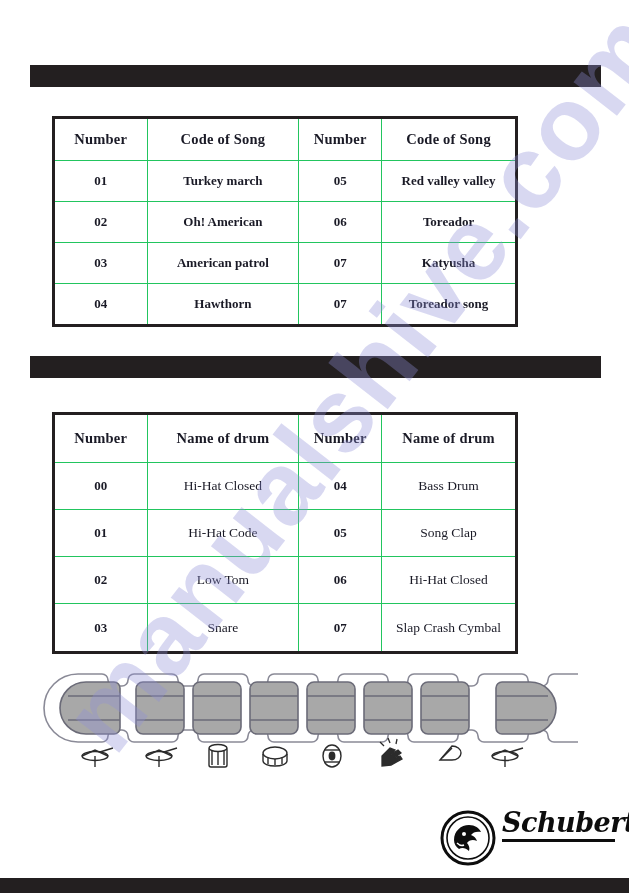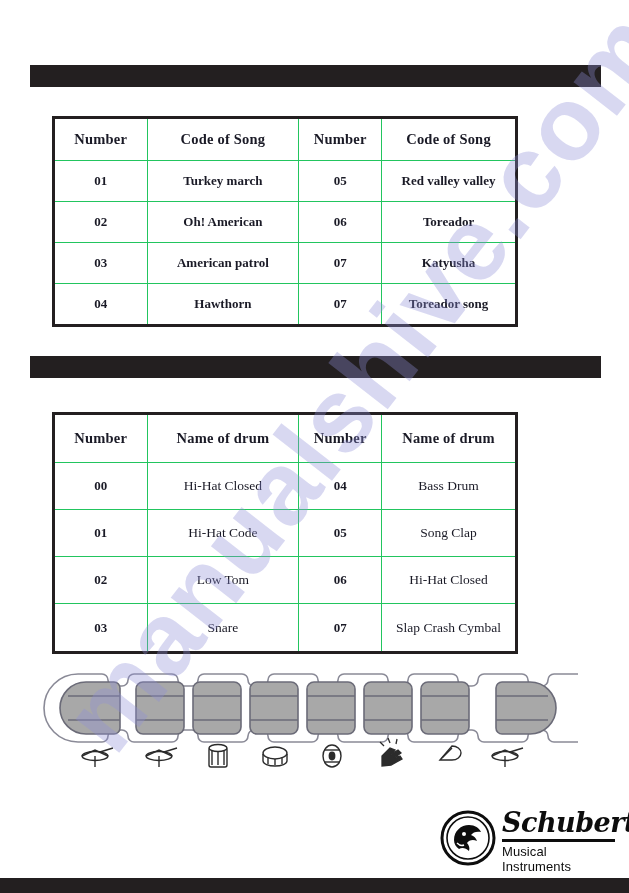--- a/index.html
+++ b/index.html
@@ -423,17 +423,16 @@
         <path d="M14,30 c0,-9 7,-15 15,-15 c6,0 10,3 12,7 c-4,-1 -8,0 -10,3
                  c3,1 5,3 6,6 c-4,-2 -8,-1 -10,2 c2,2 3,5 2,8
                  c-3,-3 -7,-4 -10,-2 c-3,-2 -5,-5 -5,-9 z" fill="#0d0d0d"></path>
         <circle cx="24" cy="24" r="2" fill="#ffffff"></circle>
         <path d="M17,33 c2,2 5,3 7,2" fill="none" stroke="#ffffff" stroke-width="1.4"></path>
       </svg>
     </div>
     <div class="logo-text">
       <div class="logo-name">Schubert</div>
       <div class="logo-rule"></div>
-      <div class="logo-sub">Musical Instruments</div>
     </div>
   </div>
 
 </div>
 
 </body></html>

